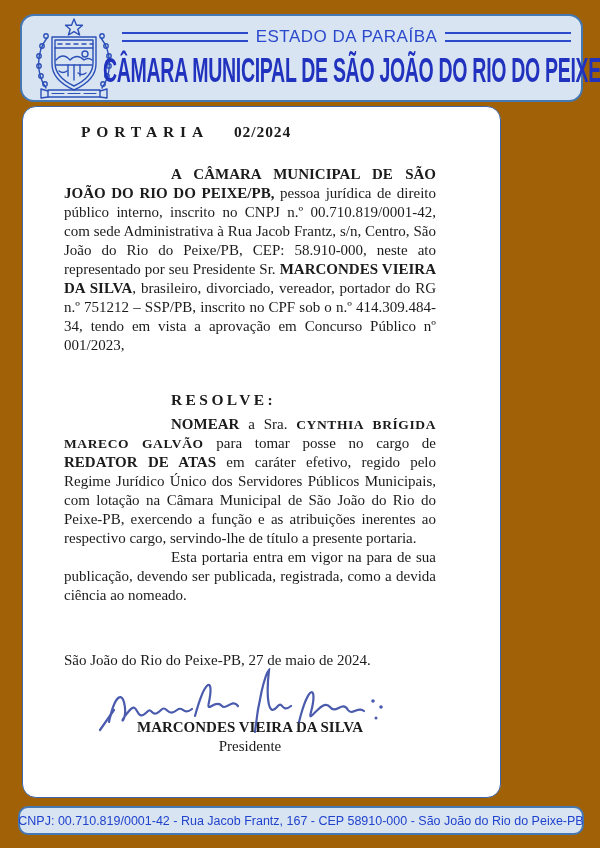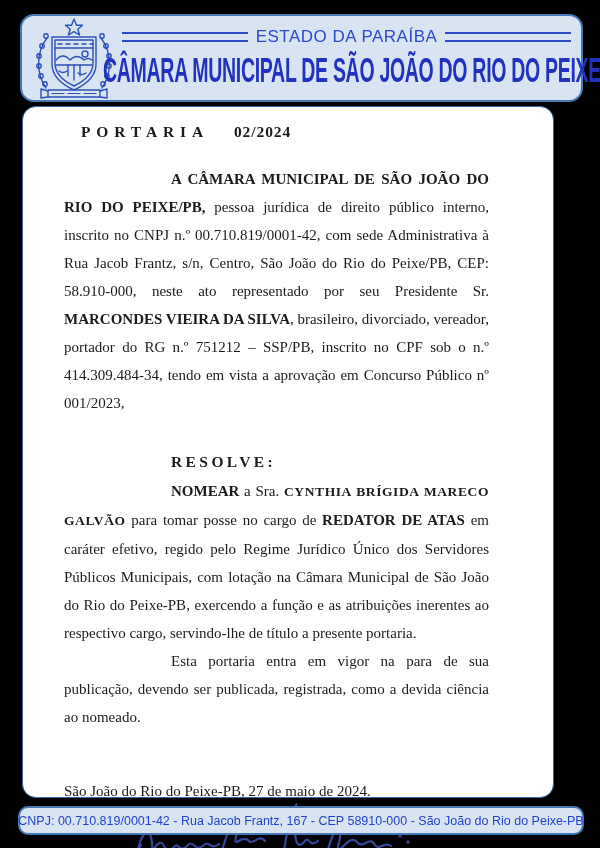--- a/index.html
+++ b/index.html
@@ -1,18 +1,18 @@
 <!DOCTYPE html>
 <html lang="pt"><head>
 <meta charset="utf-8">
 <style>
   html,body{margin:0;padding:0;background:#ffffff;}
   body{width:600px;overflow:hidden;}
   .page{
-    position:relative;width:600px;height:848px;background:#000000;
+    position:relative;width:600px;height:848px;background:#a16207;
     font-family:"Liberation Serif","DejaVu Serif",serif;color:#1b1b1b;
   }
   
   .header-box{
     position:absolute;left:20px;top:14px;width:559px;height:84px;
     background:#d9e4f2;border:2px solid #4577b2;border-radius:14px;
     display:flex;align-items:stretch;
   }
   .crest{flex:0 0 100px;position:relative;}
   .crest svg{position:absolute;left:6px;top:2px;}
@@ -25,31 +25,31 @@
   }
   .org-title-wrap{position:relative;height:44px;margin-top:2px;}
   .org-title{
     position:absolute;left:50%;top:2px;transform:translateX(-50%) scale(0.63,1.12);
     transform-origin:center top;white-space:nowrap;
     font-family:"Liberation Sans","DejaVu Sans",sans-serif;font-weight:bold;
     font-size:31px;color:#2133be;letter-spacing:-0.5px;
   }
   
   .body-box{
-    position:absolute;left:22px;top:106px;width:532px;height:692px;
+    position:absolute;left:22px;top:106px;width:479px;height:692px;
     border:1.5px solid #3d66a8;border-radius:14px;background:#fff;
     box-sizing:border-box;padding:14px 64px 0 41px;
   }
   .p-heading{
     font-weight:bold;font-size:15.5px;margin:2px 0 0 17px;white-space:nowrap;
   }
   .p-heading .label{letter-spacing:.38em;}
   .p-heading .num{margin-left:1.6em;letter-spacing:.06em;}
   .doc-par{
-    font-size:15px;line-height:28px;text-align:justify;margin:0;
+    font-size:15px;line-height:19px;text-align:justify;margin:0;
     text-indent:107px;
   }
   .par1{margin-top:24px;}
   .resolve{
     margin-top:36px;margin-left:107px;font-weight:bold;font-size:15.5px;
     letter-spacing:.22em;
   }
   .par2{margin-top:6px;}
   .par3{margin-top:0;}
   .b{font-weight:bold;}

